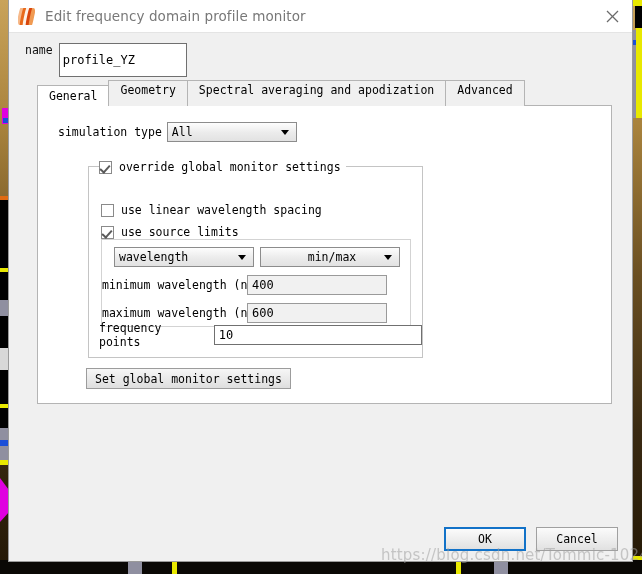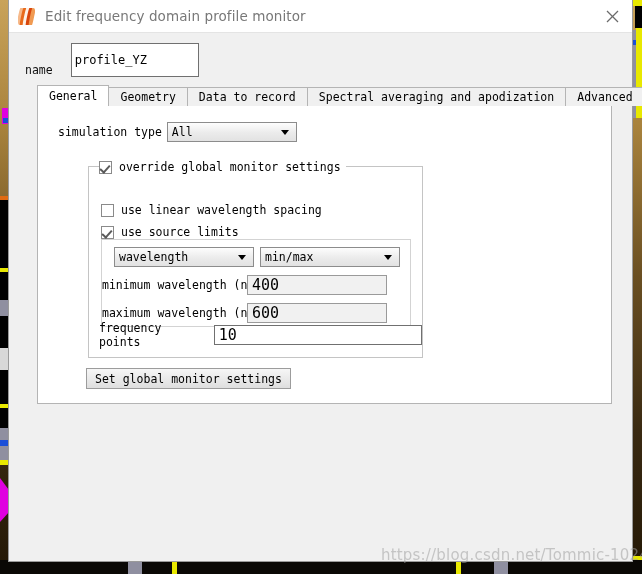--- a/index.html
+++ b/index.html
@@ -87,23 +87,22 @@
     right: 6px; top: 3px;
     width: 28px; height: 26px;
     display: flex; align-items: center; justify-content: center;
     cursor: pointer;
   }
   #close-btn svg { display: block; }
 
   
   #name-row {
     display: flex;
-    align-items: flex-end;
+    align-items: flex-start;
     padding: 10px 0 8px 16px;
-    gap: 12px;
   }
   #name-label {
     font-size: 11.5px;
     color: #101010;
     margin-right: 6px;
   }
   #name-input {
     width: 128px;
     height: 19px;
     border: 1px solid #707070;
@@ -122,21 +121,21 @@
     position: relative;
   }
   #tabbar {
     display: flex;
     align-items: flex-end;
     height: 21px;
     position: relative;
     z-index: 2;
   }
   .tab {
-    height: 19px;
+    height: 26px;
     line-height: 19px;
     padding: 0 11px;
     font-size: 11.5px;
     color: #000;
     background: #f0f0f0;
     border: 1px solid #b4b4b4;
     border-bottom: none;
     margin-right: -1px;
     box-sizing: border-box;
     cursor: pointer;
@@ -264,21 +263,21 @@
     color: #000;
     text-align: right;
     width: 141px;
     margin-right: 4px;
     white-space: nowrap;
   }
   .textfield {
     height: 20px;
     border: 1px solid #9a9a9a;
     background: #f1f1f1;
-    font-size: 15px;
+    font-size: 12px;
     color: #000;
     display: flex;
     align-items: center;
     padding-left: 4px;
     box-sizing: border-box;
   }
   .textfield.enabled { background: #ffffff; border-color: #707070; }
 
   
   #freq-row {
@@ -412,21 +411,20 @@
 
   <div id="name-row">
     <span id="name-label">name</span>
     <input id="name-input" type="text" value="profile_YZ" style="">
   </div>
 
   <div id="tabs-wrap">
     <div id="tabbar">
       <div class="tab active">General</div>
       <div class="tab">Geometry</div>
-      <div class="tab">Data to record</div>
       <div class="tab">Spectral averaging and apodization</div>
       <div class="tab">Advanced</div>
     </div>
 
     <div id="tabpanel">
 
       <div id="simtype-row">
         <span id="simtype-label">simulation type</span>
         <div class="combo" style="width:130px;">
           <span>All</span>
@@ -450,21 +448,21 @@
           <span class="chkbox checked"></span>
           <span class="chk-label">use source limits</span>
         </div>
 
         <div id="group-inner">
           <div class="inner-row" id="combo-row">
             <div class="combo" style="width:140px;">
               <span>wavelength</span>
               <span class="arrow"></span>
             </div>
-            <div class="combo" style="width:140px;margin-left:6px;">
+            <div class="combo" style="width:140px;margin-left:6px;justify-content:center;">
               <span>min/max</span>
               <span class="arrow"></span>
             </div>
           </div>
 
           <div class="inner-row" style="margin-top:8px;margin-left:0;">
             <span class="label-right">minimum wavelength (nm)</span>
             <div class="textfield" style="width:140px;">400</div>
           </div>
 
@@ -478,16 +476,20 @@
           <span id="freq-label">frequency points</span>
           <div class="textfield enabled" style="width:210px;">10</div>
         </div>
       </div>
 
       <div id="setglobal-btn">Set global monitor settings</div>
 
     </div>
   </div>
 
+  <div id="footer">
+    <div class="dlg-btn default">OK</div>
+    <div class="dlg-btn">Cancel</div>
+  </div>
 
 </div>
 
 <div id="watermark">https://blog.csdn.net/Tommic-1024</div>
 
 </body></html>

